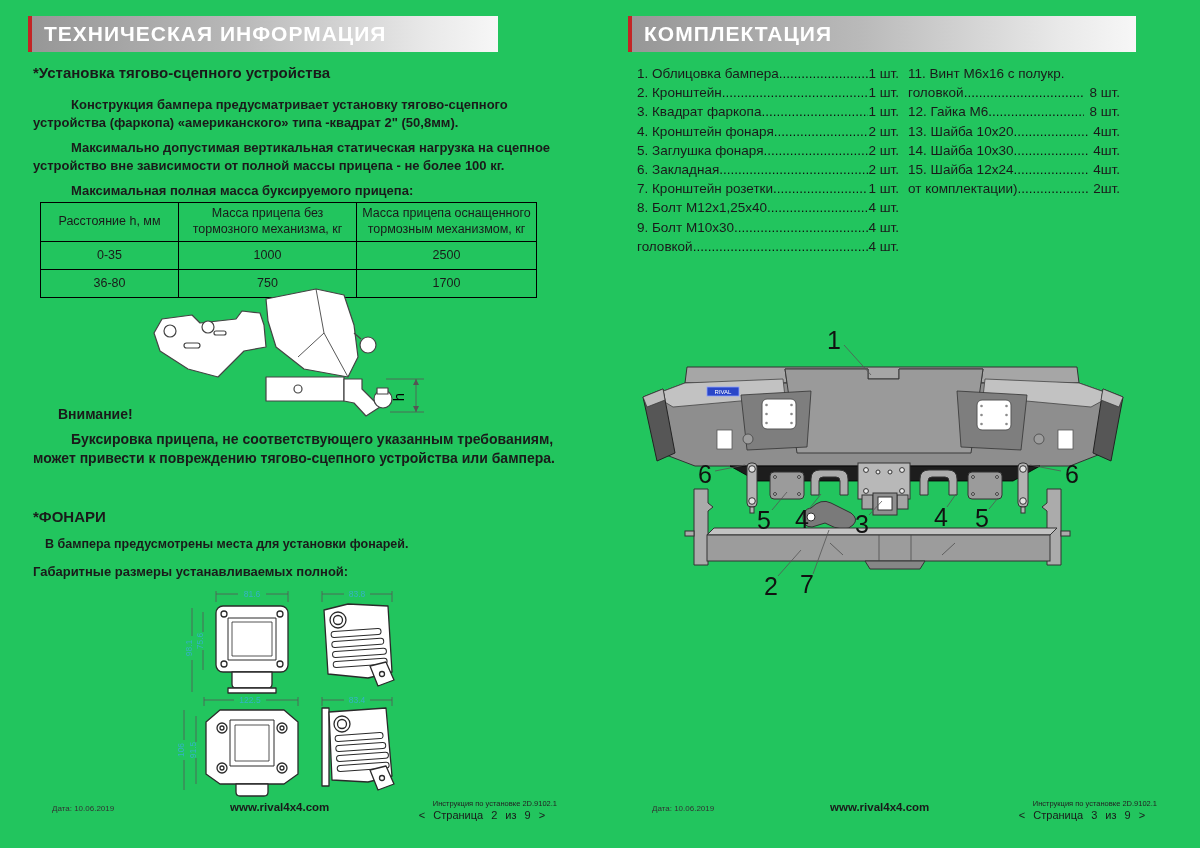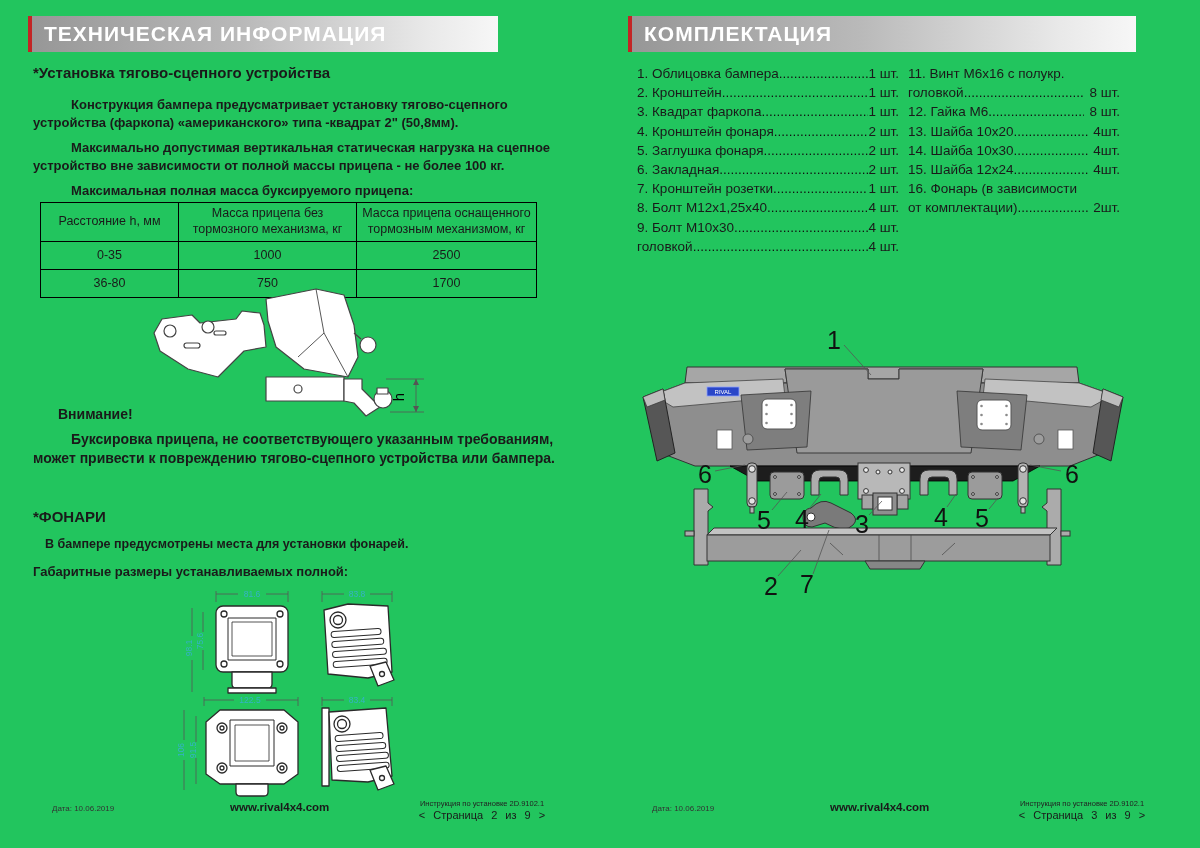--- a/index.html
+++ b/index.html
@@ -39,21 +39,21 @@
   .pn{white-space:nowrap;}
   .leader{flex:1;overflow:hidden;white-space:nowrap;color:#111;}
   .leader::before{content:"......................................................................................";}
   .pq{white-space:nowrap;}
   #col2 .pq{margin-left:5px;}
 
   
   .foot-date{position:absolute;left:52px;top:804px;font-size:8px;color:#333;}
   .foot-site{position:absolute;left:230px;top:801px;width:140px;text-align:left;font-size:11.5px;font-weight:bold;}
   .foot-right{position:absolute;left:407px;top:799px;width:150px;text-align:center;}
-  .foot-doc{font-size:7.5px;color:#222;display:block;}
+  .foot-doc{font-size:7.5px;color:#222;display:block;text-align:right;}
   .foot-page{font-size:11px;word-spacing:5px;display:block;margin-top:1px;}
 
   svg text.dim{fill:#35b2c6;font-size:8.5px;font-family:"Liberation Sans",sans-serif;}
   svg text.callout{fill:#111;font-size:25px;font-family:"Liberation Sans",sans-serif;}
   svg .ln{stroke:#555;stroke-width:0.8;fill:none;}
   svg .part-outline{stroke:#333;stroke-width:1;}
   svg .thin{stroke:#444;stroke-width:0.7;fill:none;}
 </style>
 </head>
 <body>
@@ -121,21 +121,21 @@
       <line x1="268" y1="94" x2="268" y2="127"></line>
       <path d="M265,100 L268,94 L271,100 Z M265,121 L268,127 L271,121 Z" fill="#555" stroke="none"></path>
     </g>
     <text x="256" y="112" text-anchor="middle" font-size="15" transform="rotate(-90 256 112)">h</text>
   </svg>
 
   <div class="warn-title" style="top:406px;">Внимание!</div>
   <div class="warn-text" style="top:430px;">Буксировка прицепа, не соответствующего указанным требованиям, может привести к повреждению тягово-сцепного устройства или бампера.</div>
 
   <div class="h2" style="top:508px;">*ФОНАРИ</div>
-  <div class="para plain" style="top:536px;left:45px;font-size:12.5px;">В бампере предусмотрены места для установки фонарей.</div>
+  <div class="para plain" style="top:536px;left:45px;font-size:12.5px;">В бампера предусмотрены места для установки фонарей.</div>
   <div class="para plain" style="top:563px;font-weight:bold;">Габаритные размеры устанавливаемых полной:</div>
 
   <svg style="position:absolute;left:172px;top:584px;" width="258" height="216" viewBox="0 0 258 216">
 
     <g fill="#fff" stroke="#2a2a2a" stroke-width="1.3" stroke-linejoin="round">
       <rect x="44" y="22" width="72" height="66" rx="7"></rect>
       <circle cx="52" cy="30" r="3"></circle>
         <circle cx="108" cy="30" r="3"></circle>
       <circle cx="52" cy="80" r="3"></circle>
         <circle cx="108" cy="80" r="3"></circle>
@@ -321,23 +321,20 @@
       </div>
     <div class="part-line">
         <span class="pn">14. Шайба 10х30</span>
         <span class="leader"></span>
         <span class="pq">4шт.</span>
       </div>
     <div class="part-line">
         <span class="pn">15. Шайба 12х24</span>
         <span class="leader"></span>
         <span class="pq">4шт.</span>
-      </div>
-    <div class="part-line">
-        <span class="pn">16. Фонарь (в зависимости</span>
       </div>
     <div class="part-line">
         <span class="pn">от комплектации)</span>
         <span class="leader"></span>
         <span class="pq">2шт.</span>
       </div>
   </div>
 
   <svg style="position:absolute;left:15px;top:303px;" width="560" height="310" viewBox="0 0 560 310">
 

